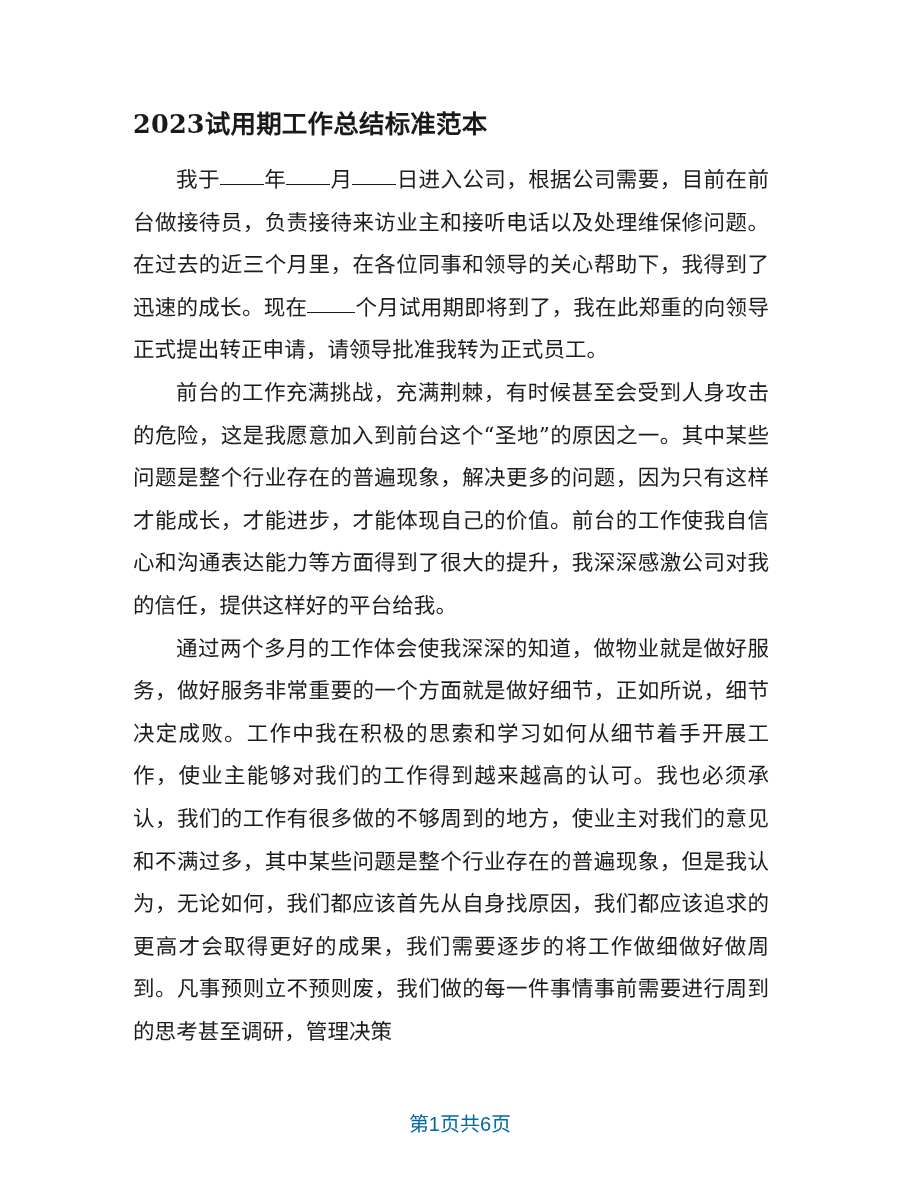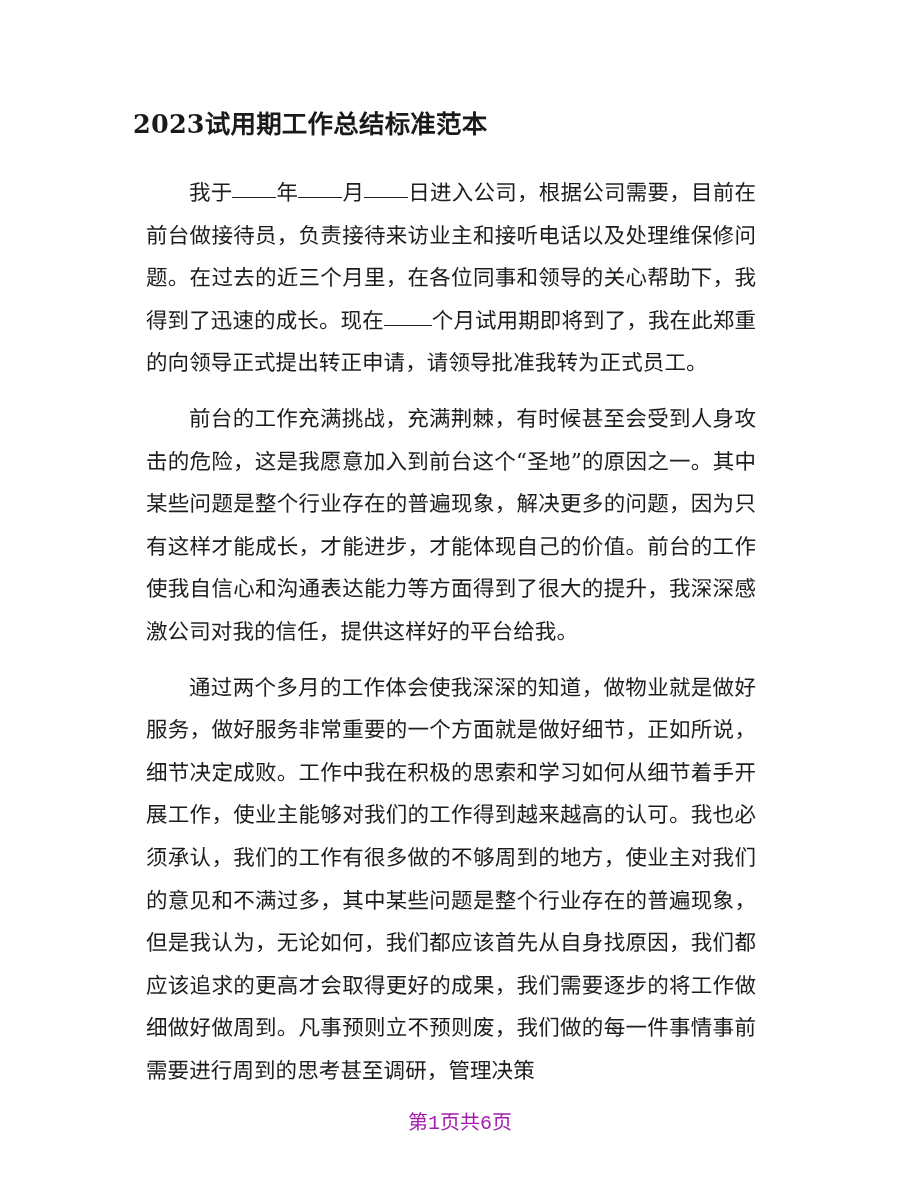--- a/index.html
+++ b/index.html
@@ -43,21 +43,21 @@
 
   
   .body-block {
     position: absolute;
     left: 133px;
     top: 159px;
     width: 636px;
   }
 
   .para {
-    margin: 13px;
+    margin: 0;
     padding: 0;
     font-size: 21.5px;
     line-height: 42.6px;
     text-align: justify;
     text-align-last: left;
     text-justify: inter-character;
     text-indent: 43px;
     color: #1c1c1c;
     letter-spacing: 0.1px;
   }
@@ -76,22 +76,22 @@
 
   
   .footer {
     position: absolute;
     left: 0;
     top: 1111px;
     width: 920px;
     text-align: center;
     font-size: 20px;
     line-height: 26px;
-    color: #a21caf;
-    font-family: Liberation Mono, monospace;
+    color: #0369a1;
+    font-family: Liberation Sans, sans-serif;
   }
 </style>
 </head>
 <body>
 
 <div class="page">
 
   <div class="doc-title">2023试用期工作总结标准范本</div>
 
   <div class="body-block">

